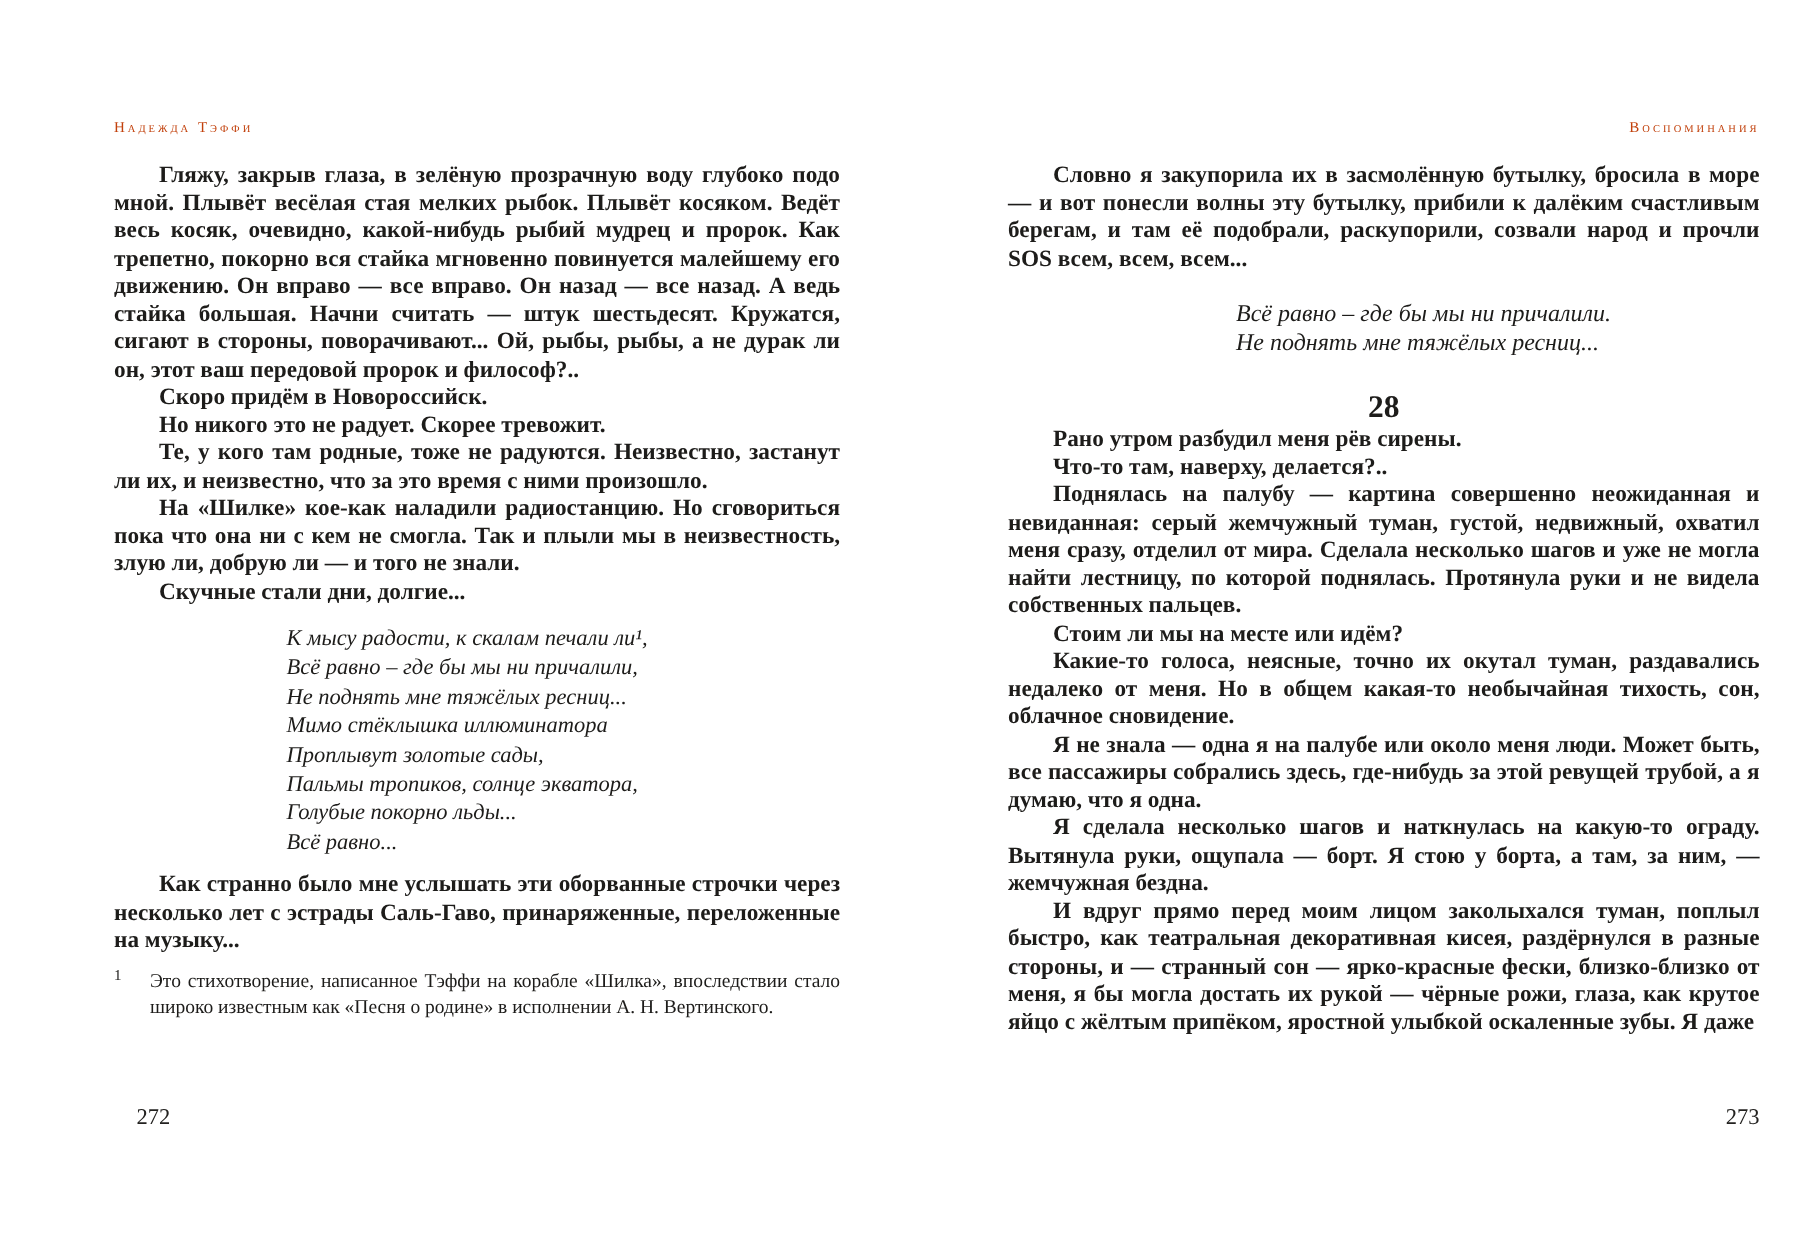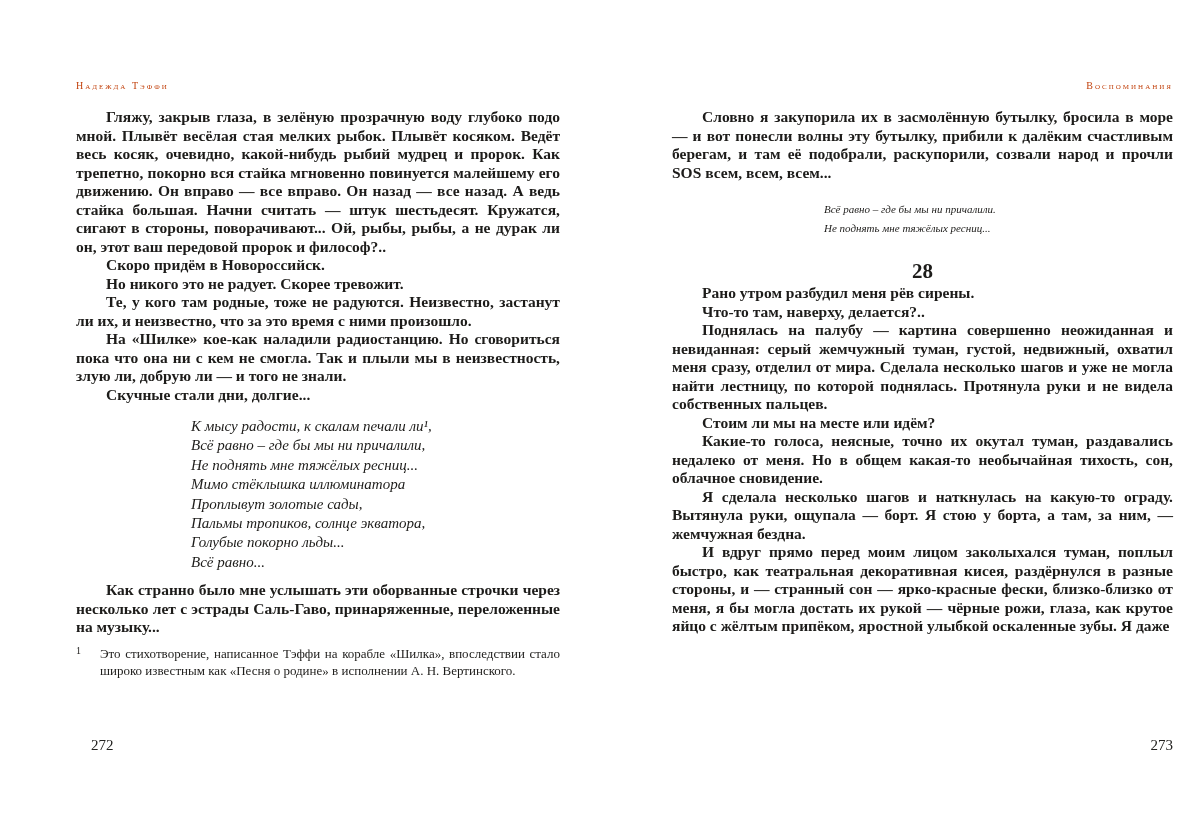--- a/index.html
+++ b/index.html
@@ -48,21 +48,21 @@
     padding-left: 115px;
     font-style: italic;
     font-size: 15px;
     line-height: 19.4px;
   }
   .poem-line { white-space: nowrap; }
 
   .epigraph {
     margin: 18px 0 0 152px;
     font-style: italic;
-    font-size: 11px;
+    font-size: 16px;
     line-height: 19px;
   }
 
   .chapter-number {
     margin: 20px 0 0 0;
     text-align: center;
     font-size: 21px;
     line-height: 26px;
     font-weight: bold;
   }
@@ -137,17 +137,18 @@
     <div class="poem-line">Не поднять мне тяжёлых ресниц...</div>
   </div>
 
   <div class="chapter-number">28</div>
 
   <p class="body-par chapter-body-start">Рано утром разбудил меня рёв сирены.</p>
   <p class="body-par">Что-то там, наверху, делается?..</p>
   <p class="body-par">Поднялась на палубу — картина совершенно неожиданная и невиданная: серый жемчужный туман, густой, недвижный, охватил меня сразу, отделил от мира. Сделала несколько шагов и уже не могла найти лестницу, по которой поднялась. Протянула руки и не видела собственных пальцев.</p>
   <p class="body-par">Стоим ли мы на месте или идём?</p>
   <p class="body-par">Какие-то голоса, неясные, точно их окутал туман, раздавались недалеко от меня. Но в общем какая-то необычайная тихость, сон, облачное сновидение.</p>
+  <p class="body-par">Я не знала — одна я на палубе или около меня люди. Может быть, все пассажиры собрались здесь, где-нибудь за этой ревущей трубой, а я думаю, что я одна.</p>
   <p class="body-par">Я сделала несколько шагов и наткнулась на какую-то ограду. Вытянула руки, ощупала — борт. Я стою у борта, а там, за ним, — жемчужная бездна.</p>
   <p class="body-par">И вдруг прямо перед моим лицом заколыхался туман, поплыл быстро, как театральная декоративная кисея, раздёрнулся в разные стороны, и — странный сон — ярко-красные фески, близко-близко от меня, я бы могла достать их рукой — чёрные рожи, глаза, как крутое яйцо с жёлтым припёком, яростной улыбкой оскаленные зубы. Я даже</p>
 
   <div class="page-number num-right">273</div>
 </div>
 
 </body></html>

